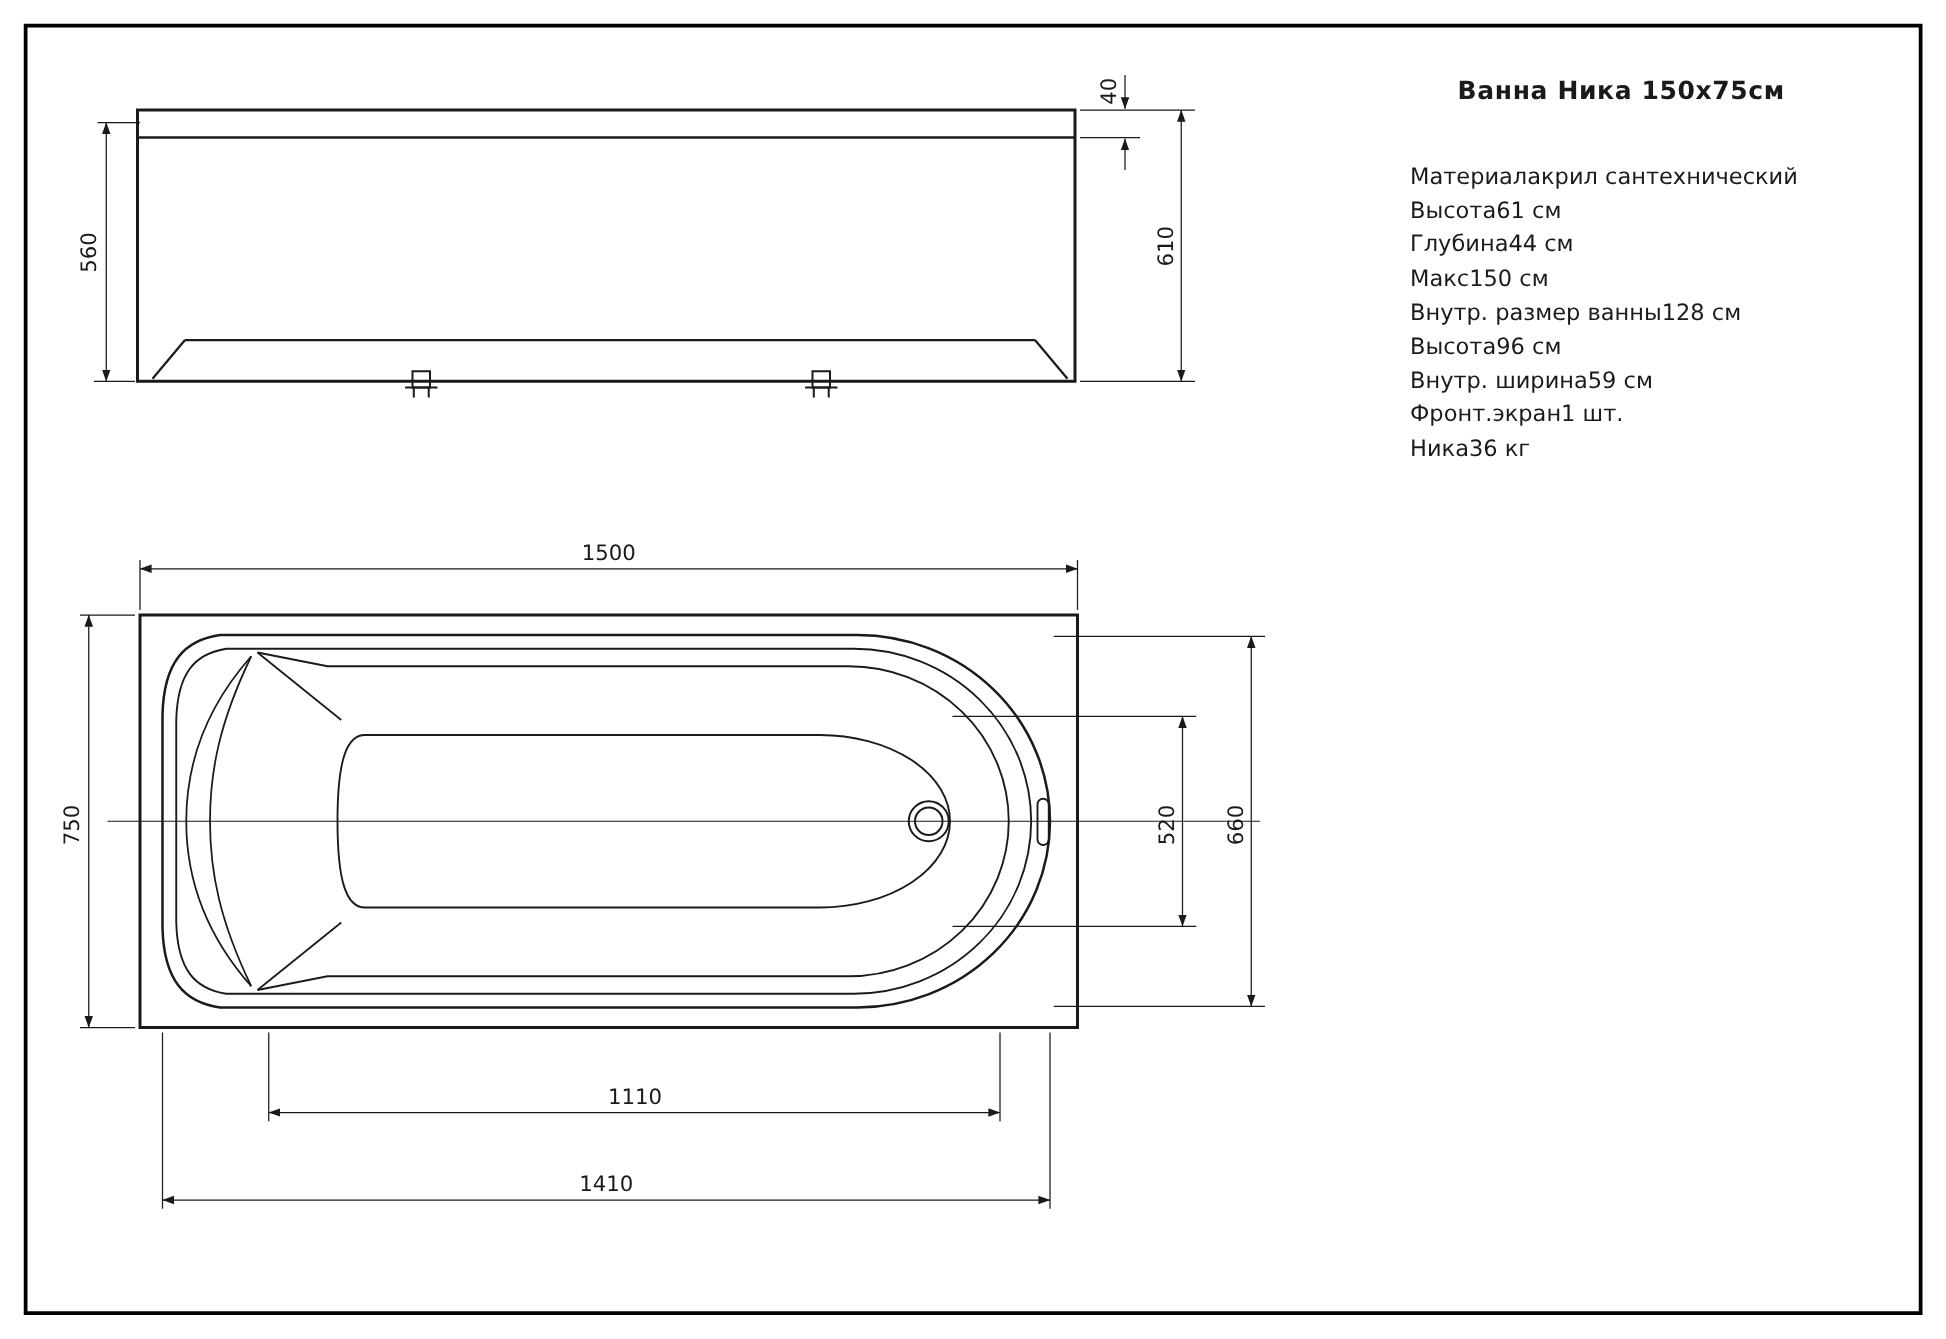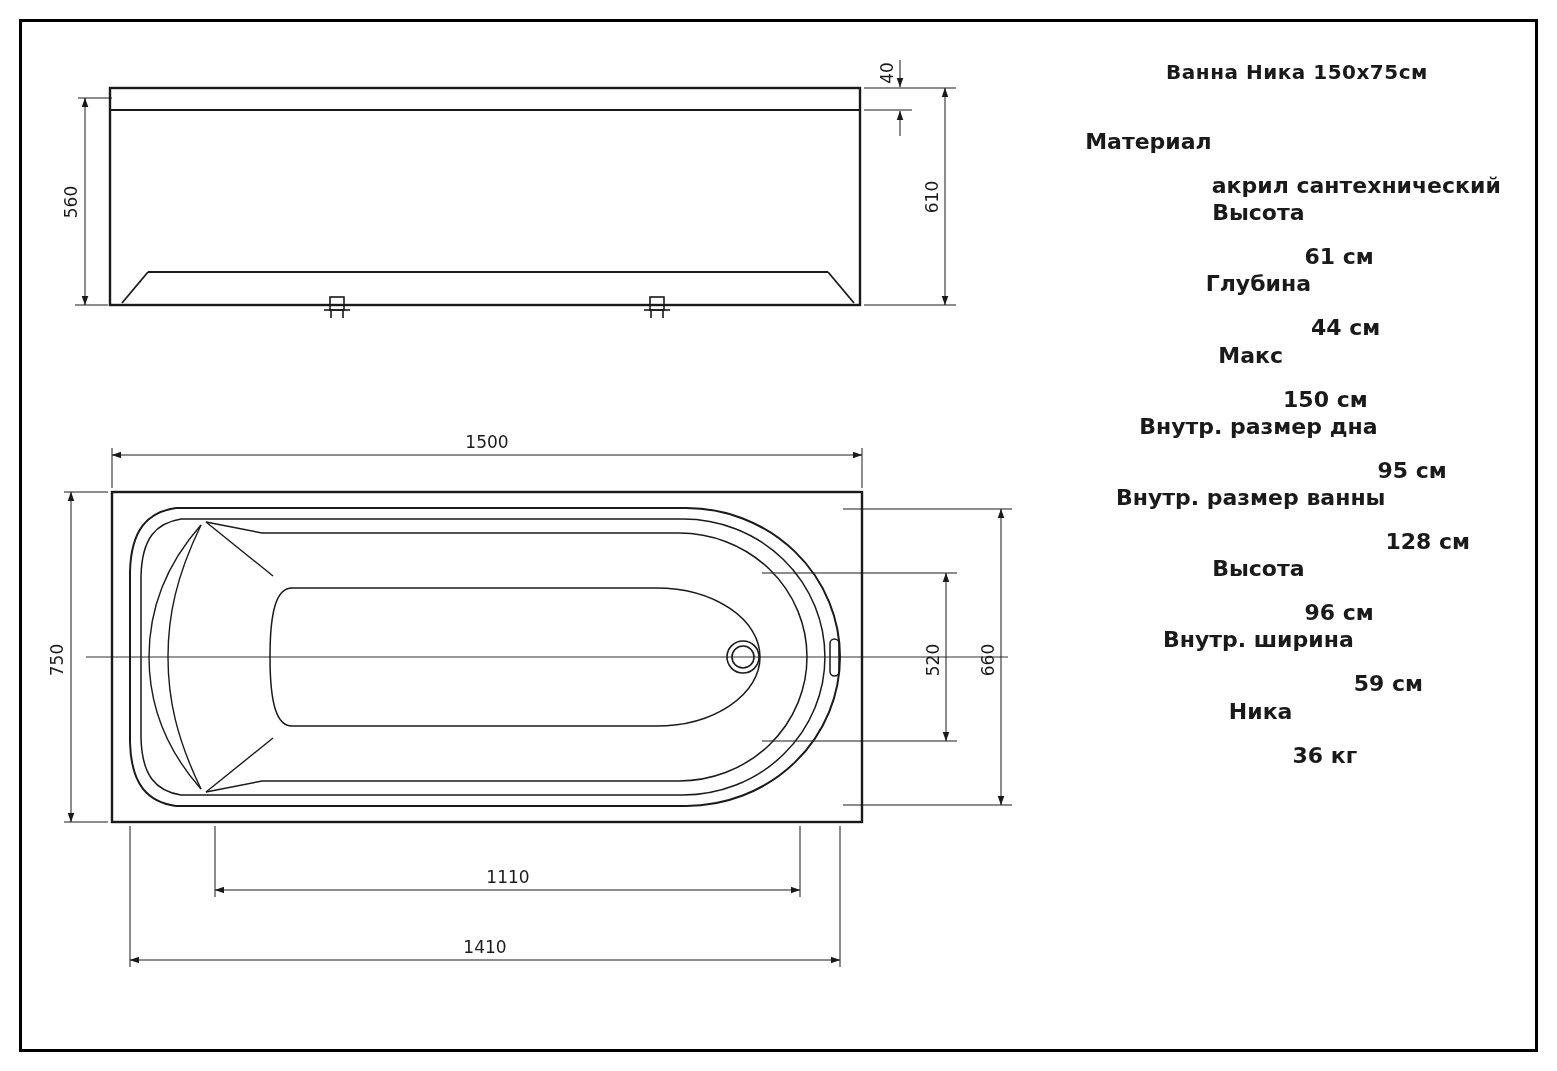--- a/index.html
+++ b/index.html
@@ -4,23 +4,23 @@
 <style>
   html,body{margin:0;padding:0;background:#ffffff;}
   .page{position:relative;width:1557px;height:1071px;background:#fff;
         font-family:"DejaVu Sans",sans-serif;color:#1a1a1a;overflow:hidden;}
   .frame{position:absolute;left:19px;top:19px;width:1519px;height:1033px;
          border:3px solid #000;box-sizing:border-box;}
   .drawing{position:absolute;left:0;top:0;}
   svg text{font-family:"DejaVu Sans",sans-serif;font-size:17px;fill:#1a1a1a;}
   .spec{position:absolute;left:1128px;top:60px;width:338px;}
   .spec-title{text-align:center;font-size:20px;letter-spacing:.5px;margin:0 0 44px 0;font-weight:700;}
-  .spec-row{display:flex;justify-content:center;font-size:22px;line-height:27.2px;font-weight:bold;}
+  .spec-row{display:flex;justify-content:flex-start;font-size:18px;line-height:27.2px;}
   .spec-label{white-space:nowrap;}
-  .spec-value{white-space:nowrap;padding-right:8px;margin-top:44px;}
+  .spec-value{white-space:nowrap;padding-right:8px;}
   .spec-row:first-of-type .spec-value{padding-right:40px;}
 </style>
 </head>
 <body>
 
 <div class="page">
 
   <div class="frame"></div>
 
   <svg class="drawing" width="1557" height="1071" viewBox="0 0 1557 1071">
@@ -154,34 +154,34 @@
     </div>
     <div class="spec-row">
       <span class="spec-label">Глубина</span>
       <span class="spec-value">44 см</span>
     </div>
     <div class="spec-row">
       <span class="spec-label">Макс</span>
       <span class="spec-value">150 см</span>
     </div>
     <div class="spec-row">
-      <span class="spec-label">Внутр. размер дна</span>
-      <span class="spec-value">95 см</span>
-    </div>
-    <div class="spec-row">
       <span class="spec-label">Внутр. размер ванны</span>
       <span class="spec-value">128 см</span>
     </div>
     <div class="spec-row">
       <span class="spec-label">Высота</span>
       <span class="spec-value">96 см</span>
     </div>
     <div class="spec-row">
       <span class="spec-label">Внутр. ширина</span>
       <span class="spec-value">59 см</span>
     </div>
     <div class="spec-row">
+      <span class="spec-label">Фронт.экран</span>
+      <span class="spec-value">1 шт.</span>
+    </div>
+    <div class="spec-row">
       <span class="spec-label">Ника</span>
       <span class="spec-value">36 кг</span>
     </div>
   </div>
 
 </div>
 
 </body></html>

